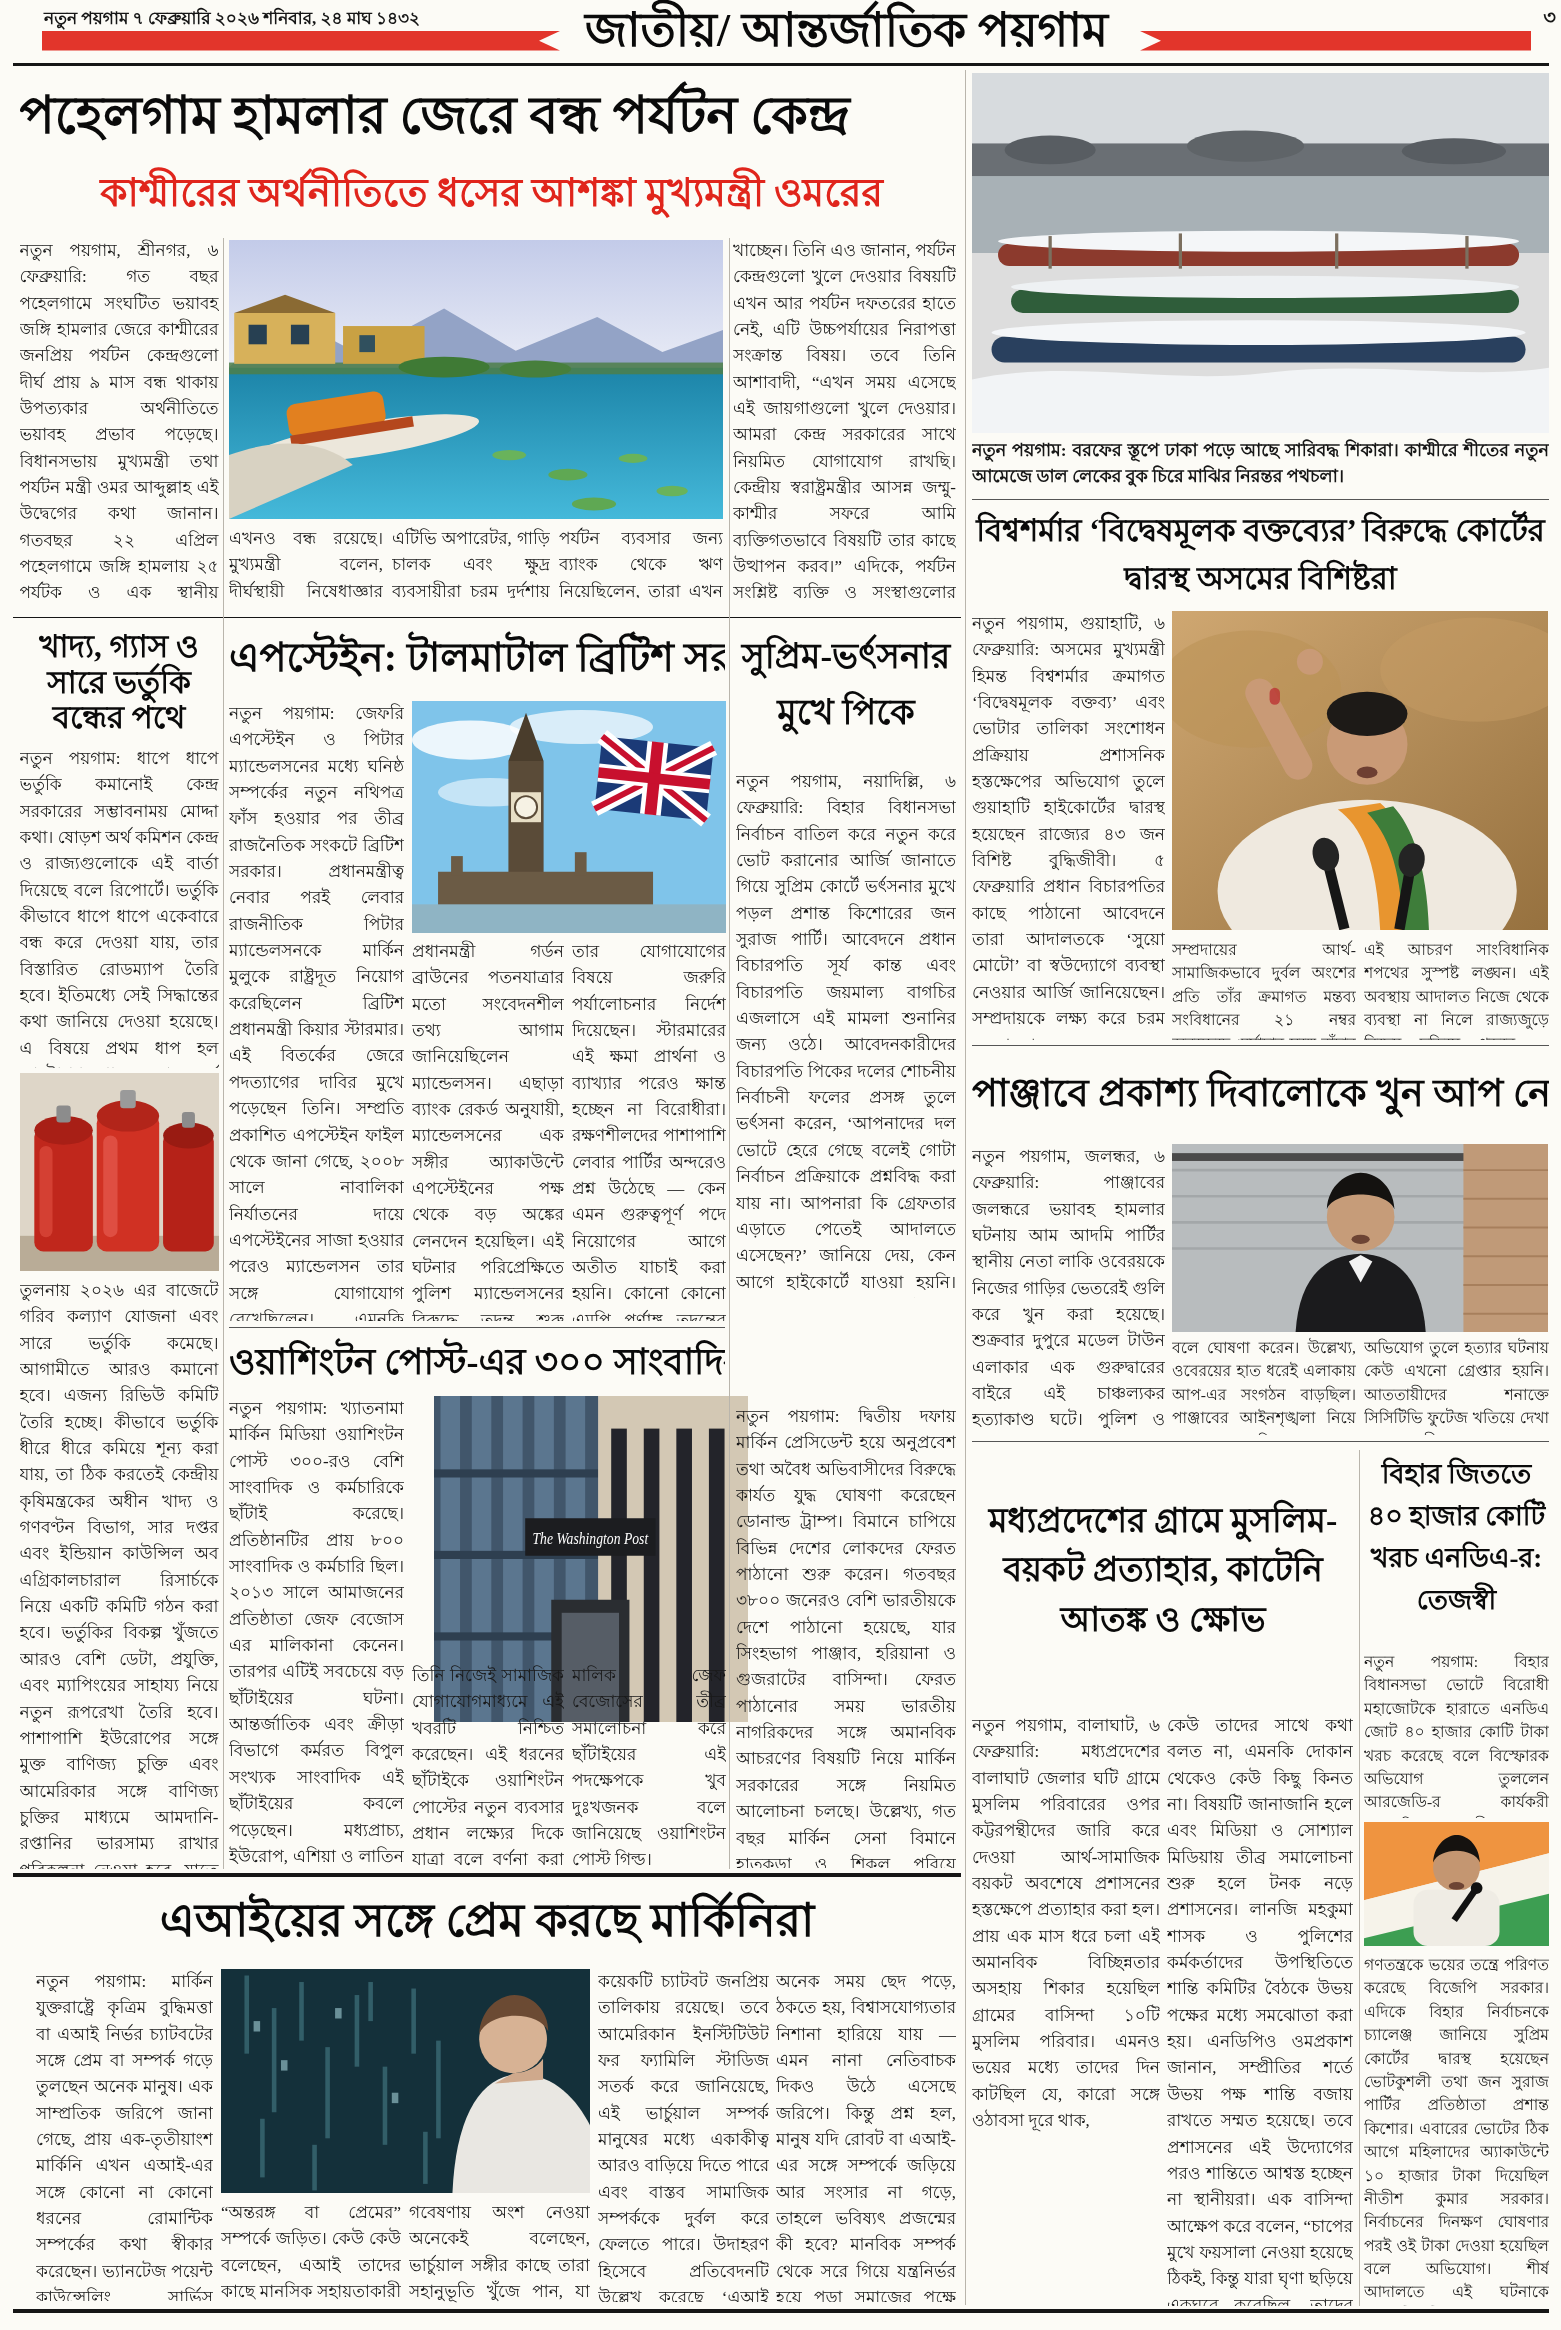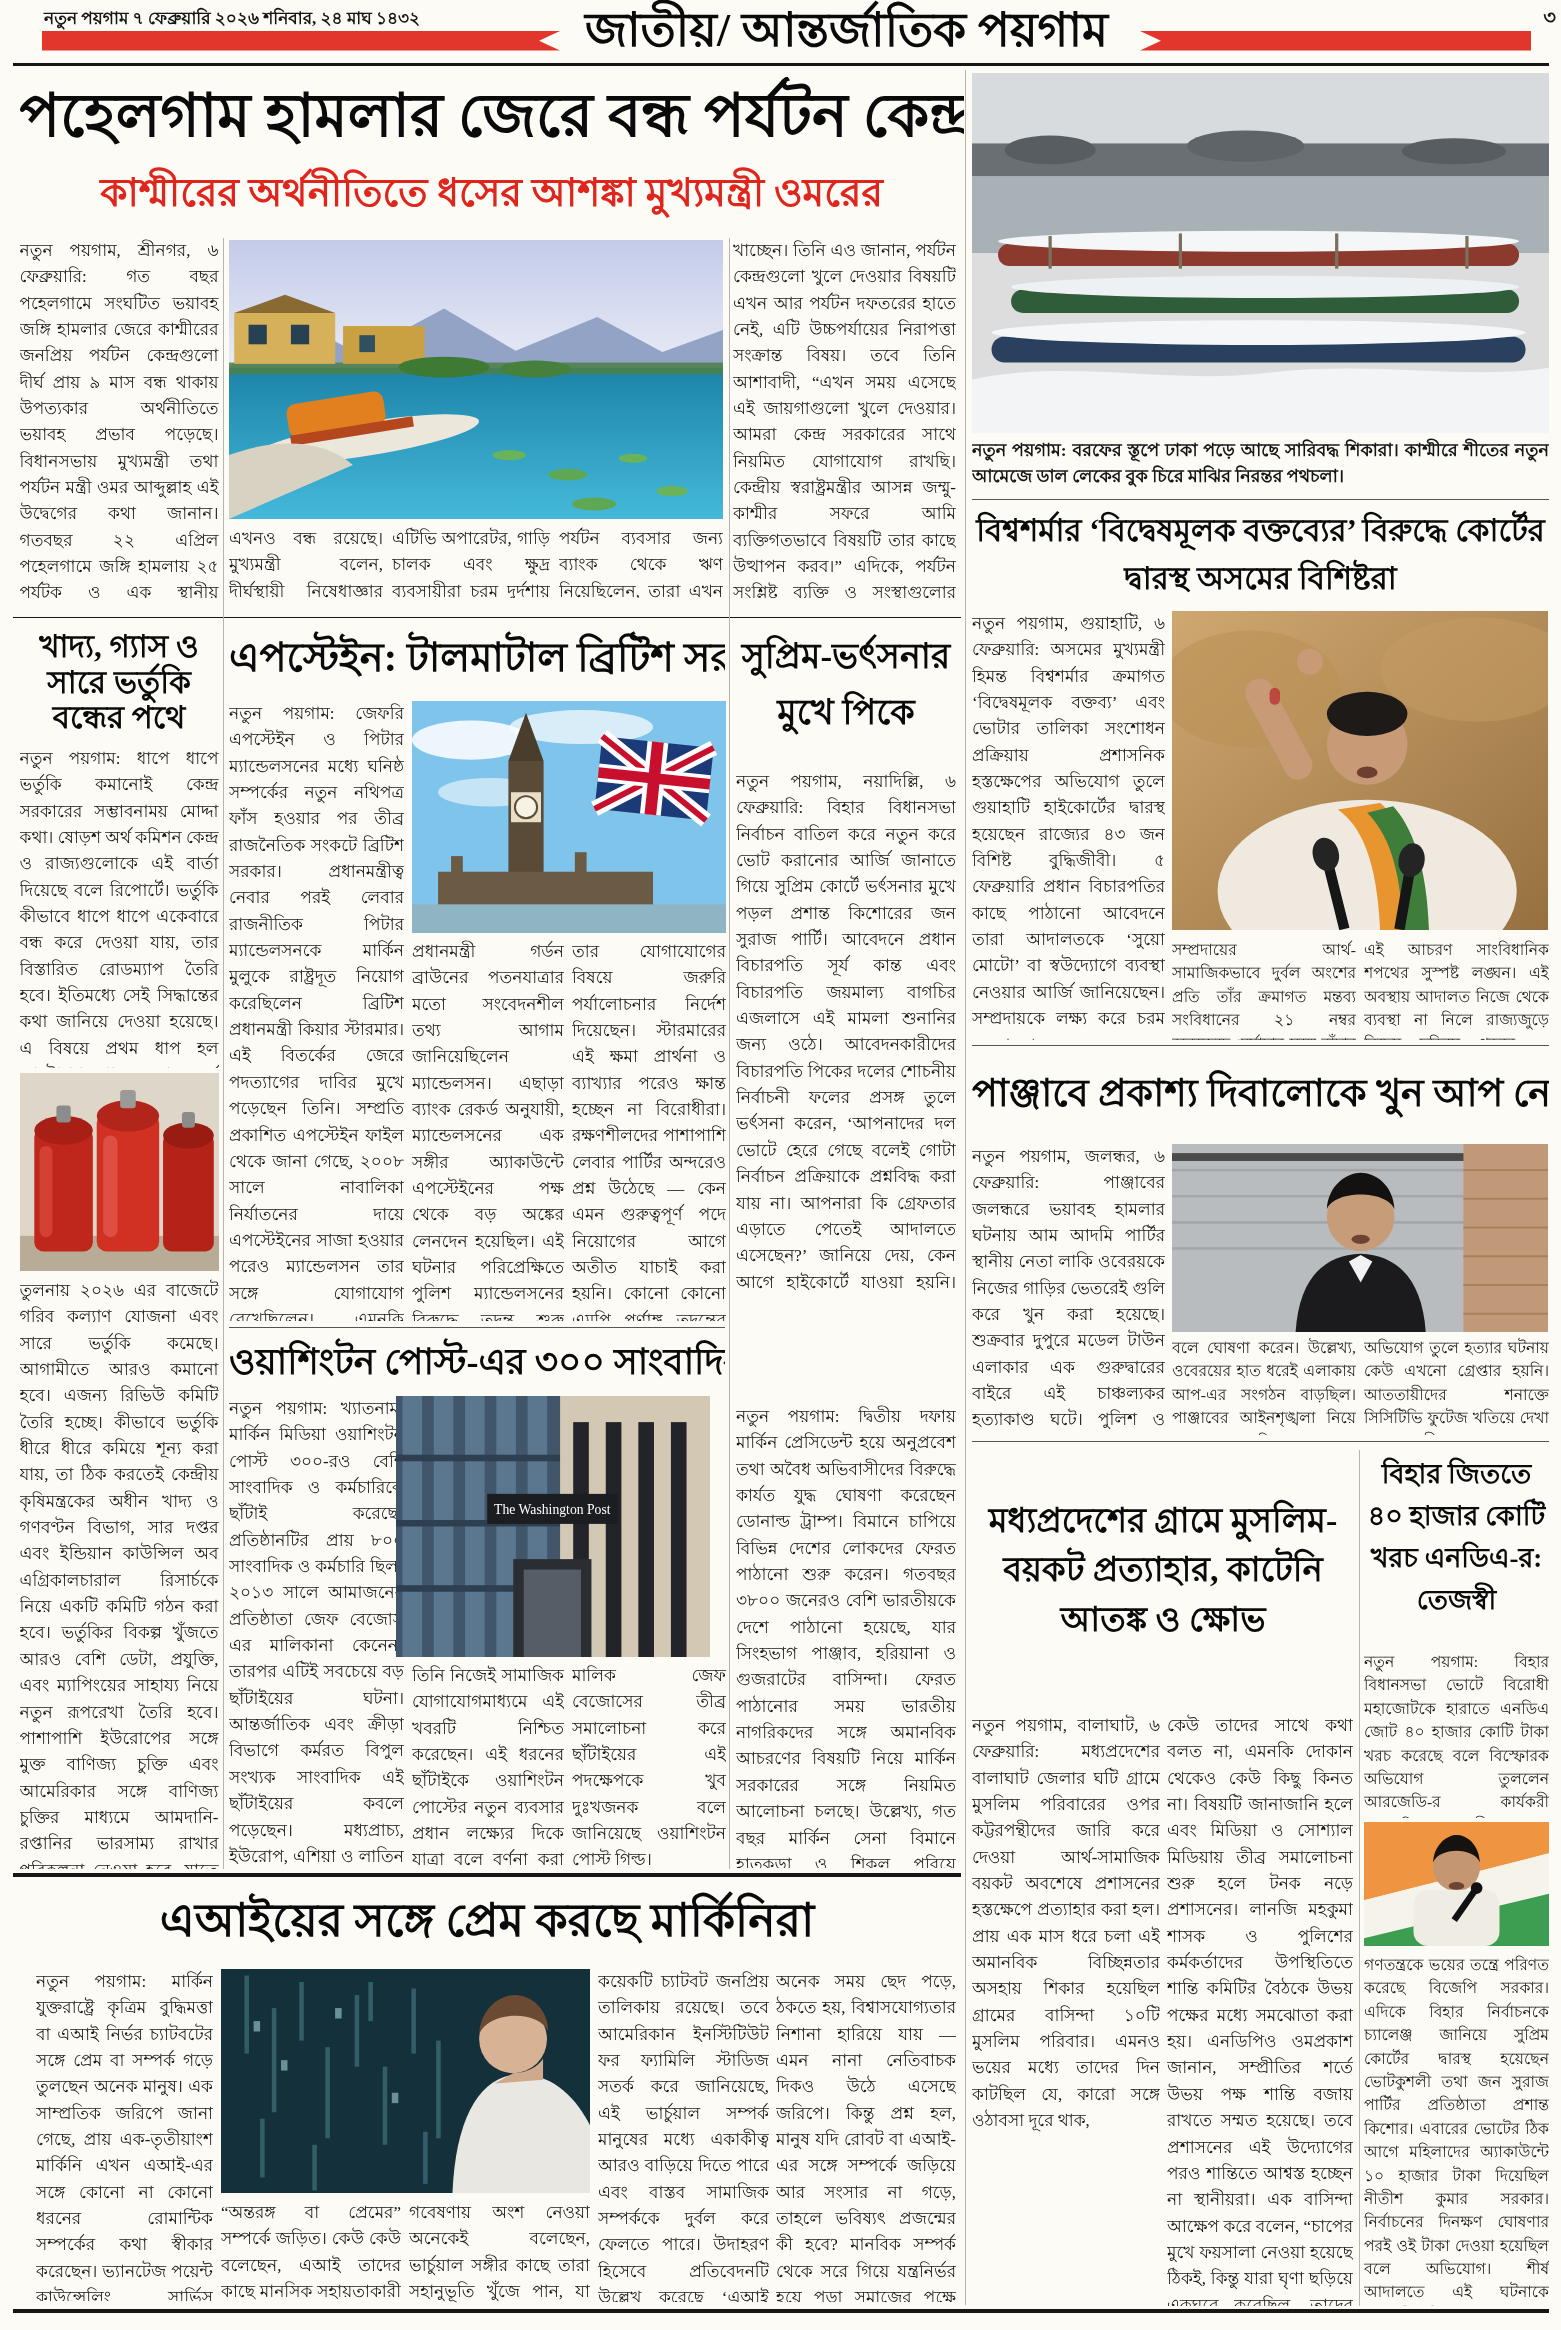--- a/index.html
+++ b/index.html
@@ -25,21 +25,21 @@
 
   <div class="abs" style="left:0;top:0;width:1562px;height:65px;">
     <div class="abs" style="left:44px;top:5.2px;width:586px;font-size:17px;font-weight:700;">নতুন পয়গাম  ৭ ফেব্রুয়ারি ২০২৬ শনিবার, ২৪ মাঘ ১৪৩২</div>
     <div class="abs ribbon" style="left:42px;top:31px;width:518px;height:19.5px;clip-path:polygon(0 0,100% 0,calc(100% - 21px) 50%,100% 100%,0 100%);"></div>
     <div class="abs headline center" style="left:560px;top:-3.9px;width:573px;height:68px;font-size:47px;line-height:68px;">জাতীয়/ আন্তর্জাতিক পয়গাম</div>
     <div class="abs ribbon" style="left:1140px;top:31px;width:391px;height:19.5px;clip-path:polygon(0 0,100% 0,100% 100%,0 100%,21px 50%);"></div>
     <div class="abs" style="left:1523px;top:2.6px;width:33px;font-size:19.5px;font-weight:700;text-align:right;">৩</div>
     <div class="abs rule" style="left:13px;top:63px;width:1536px;height:2.6px;"></div>
   </div>
 
-  <div class="abs headline" style="left:19.5px;top:77px;width:944px;height:81px;font-size:60px;line-height:78px;white-space:nowrap;">পহেলগাম হামলার জেরে বন্ধ পর্যটন কেন্দ্র</div>
+  <div class="abs headline" style="left:19.5px;top:77px;width:944px;height:81px;font-size:52px;line-height:78px;white-space:nowrap;">পহেলগাম হামলার জেরে বন্ধ পর্যটন কেন্দ্র</div>
   <div class="abs headline red" style="left:19.5px;top:164px;width:944px;height:59px;font-size:39px;line-height:57px;white-space:nowrap;text-align:center;">কাশ্মীরের অর্থনীতিতে ধসের আশঙ্কা মুখ্যমন্ত্রী ওমরের</div>
 
   <div class="abs body-text" style="left:19.5px;top:238px;width:199px;height:360px;">নতুন পয়গাম, শ্রীনগর, ৬ ফেব্রুয়ারি: গত বছর পহেলগামে সংঘটিত ভয়াবহ জঙ্গি হামলার জেরে কাশ্মীরের জনপ্রিয় পর্যটন কেন্দ্রগুলো দীর্ঘ প্রায় ৯ মাস বন্ধ থাকায় উপত্যকার অর্থনীতিতে ভয়াবহ প্রভাব পড়েছে। বিধানসভায় মুখ্যমন্ত্রী তথা পর্যটন মন্ত্রী ওমর আব্দুল্লাহ এই উদ্বেগের কথা জানান। গতবছর ২২ এপ্রিল পহেলগামে জঙ্গি হামলায় ২৫ পর্যটক ও এক স্থানীয় ঘোড়সওয়ার নিহত হন। নিরাপত্তার কারণে লেফটেন্যান্ট গভর্নর মনোজ সিনহা উপত্যকার ৮৭টি পর্যটন কেন্দ্রের মধ্যে ৪৮টি বন্ধ রাখার নির্দেশ দেন। এখন পরিস্থিতির উন্নতি হওয়ায় কিছু জায়গা খুলে দেওয়া হলেও মধ্য কাশ্মীরের গুরুত্বপূর্ণ তিনটি স্পট</div>
 
   <div class="abs photo" style="left:229px;top:240px;width:494px;height:279px;">
     <svg viewBox="0 0 758 428" preserveAspectRatio="none" aria-hidden="true">
       <defs>
         <linearGradient id="sky1" x1="0" y1="0" x2="0" y2="1">
             <stop offset="0" stop-color="#c3cbe9"></stop>
             <stop offset="1" stop-color="#e9ecf6"></stop>
@@ -262,21 +262,21 @@
         <rect x="0" y="48" width="172" height="16" fill="#c8102e"></rect>
       </g>
     </svg>
   </div>
   <div class="abs body-text" style="left:412px;top:939px;width:152px;height:382px;">প্রধানমন্ত্রী গর্ডন ব্রাউনের পতনযাত্রার মতো সংবেদনশীল তথ্য আগাম জানিয়েছিলেন ম্যান্ডেলসন। এছাড়া ব্যাংক রেকর্ড অনুযায়ী, ম্যান্ডেলসনের এক সঙ্গীর অ্যাকাউন্টে এপস্টেইনের পক্ষ থেকে বড় অঙ্কের লেনদেন হয়েছিল। এই ঘটনার পরিপ্রেক্ষিতে পুলিশ ম্যান্ডেলসনের বিরুদ্ধে তদন্ত শুরু করেছে, যার গতিবিধি গোপন রাখা হয়েছে। প্রধানমন্ত্রী স্টারমার ইতিমধ্যে ব্রিটিশ জনগণের কাছে ক্ষমা চেয়ে জানিয়েছেন, নিয়োগ প্রক্রিয়ার সময় ম্যান্ডেলসন তাকে ও তার টিমকে প্রতারিত করেছেন। তিনি সিভিল সার্ভিসকে ম্যান্ডেলসনের সব সরকারি কার্যক্রম এবং এপস্টাইনের সঙ্গে</div>
   <div class="abs body-text" style="left:572px;top:939px;width:154px;height:382px;">তার যোগাযোগের বিষয়ে জরুরি পর্যালোচনার নির্দেশ দিয়েছেন। স্টারমারের এই ক্ষমা প্রার্থনা ও ব্যাখ্যার পরেও ক্ষান্ত হচ্ছেন না বিরোধীরা। রক্ষণশীলদের পাশাপাশি লেবার পার্টির অন্দরেও প্রশ্ন উঠেছে — কেন এমন গুরুত্বপূর্ণ পদে নিয়োগের আগে অতীত যাচাই করা হয়নি। কোনো কোনো এমপি পূর্ণাঙ্গ তদন্তের দাবিও তুলেছেন। এই নথিপত্র ফাঁসের ঘটনায় ব্রিটেনের রাজনৈতিক অঙ্গনে তোলপাড় চলছে; লেবার পার্টির সরকারের নৈতিক অবস্থান বড় ধরনের চ্যালেঞ্জের মুখে পড়েছে।</div>
   <div class="abs rule" style="left:229px;top:1327px;width:496px;height:1.3px;background:#555;"></div>
 
   <div class="abs headline center" style="left:229px;top:1334px;width:496px;height:59px;font-size:36px;line-height:57px;white-space:nowrap;">ওয়াশিংটন পোস্ট-এর ৩০০ সাংবাদিক ছাঁটাই</div>
   <div class="abs body-text" style="left:229px;top:1396px;width:175px;height:473px;">নতুন পয়গাম: খ্যাতনামা মার্কিন মিডিয়া ওয়াশিংটন পোস্ট ৩০০-রও বেশি সাংবাদিক ও কর্মচারিকে ছাঁটাই করেছে। প্রতিষ্ঠানটির প্রায় ৮০০ সাংবাদিক ও কর্মচারি ছিল। ২০১৩ সালে আমাজনের প্রতিষ্ঠাতা জেফ বেজোস এর মালিকানা কেনেন। তারপর এটিই সবচেয়ে বড় ছাঁটাইয়ের ঘটনা। আন্তর্জাতিক এবং ক্রীড়া বিভাগে কর্মরত বিপুল সংখ্যক সাংবাদিক এই ছাঁটাইয়ের কবলে পড়েছেন। মধ্যপ্রাচ্য, ইউরোপ, এশিয়া ও লাতিন আমেরিকা-সহ বিভিন্ন অঞ্চলের বেশ কয়েকজন শীর্ষ সাংবাদিক ও বিভাগীয় সম্পাদক চাকরি হারিয়েছেন। দীর্ঘ ১২ বছর ওয়াশিংটন পোস্টে কাজ করার পর চাকরি হারিয়েছেন কংগ্রেস সাংসদ ও প্রাক্তন মন্ত্রী শশী থারুরের ছেলে ঈশান থারুর।</div>
-  <div class="abs photo" style="left:396px;top:1396px;width:314px;height:261px;">
+  <div class="abs photo" style="left:434px;top:1396px;width:314px;height:326px;font-style:italic;">
     <svg viewBox="0 0 482 400" preserveAspectRatio="none" aria-hidden="true">
       <rect x="0" y="0" width="482" height="400" fill="#8a96a3"></rect>
       <rect x="0" y="0" width="252" height="400" fill="#41566b"></rect>
       <g fill="#5b768f">
         <rect x="10" y="0" width="30" height="400"></rect>
           <rect x="58" y="0" width="30" height="400"></rect>
         <rect x="106" y="0" width="30" height="400"></rect>
           <rect x="154" y="0" width="30" height="400"></rect>
         <rect x="202" y="0" width="30" height="400"></rect>
       </g>

